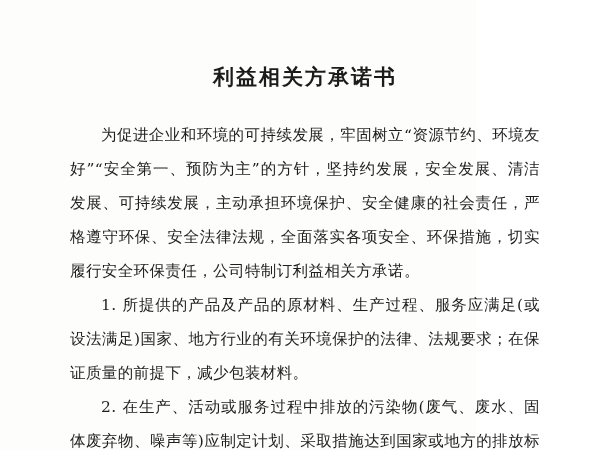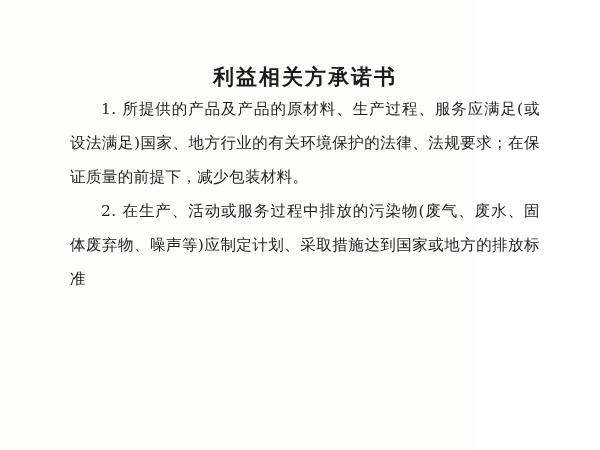--- a/index.html
+++ b/index.html
@@ -58,16 +58,17 @@
     text-indent: 2em;
     margin-top: 0;
   }
 </style>
 </head>
 <body>
 
 <div class="page">
   <div class="doc-body">
     <div class="doc-title">利益相关方承诺书</div>
+    <p class="para indent first">为促进企业和环境的可持续发展，牢固树立“资源节约、环境友好”“安全第一、预防为主”的方针，坚持约发展，安全发展、清洁发展、可持续发展，主动承担环境保护、安全健康的社会责任，严格遵守环保、安全法律法规，全面落实各项安全、环保措施，切实履行安全环保责任，公司特制订利益相关方承诺。</p>
     <p class="para numbered">1. 所提供的产品及产品的原材料、生产过程、服务应满足(或设法满足)国家、地方行业的有关环境保护的法律、法规要求；在保证质量的前提下，减少包装材料。</p>
     <p class="para numbered">2. 在生产、活动或服务过程中排放的污染物(废气、废水、固体废弃物、噪声等)应制定计划、采取措施达到国家或地方的排放标准</p>
   </div>
 </div>
 
 </body></html>

